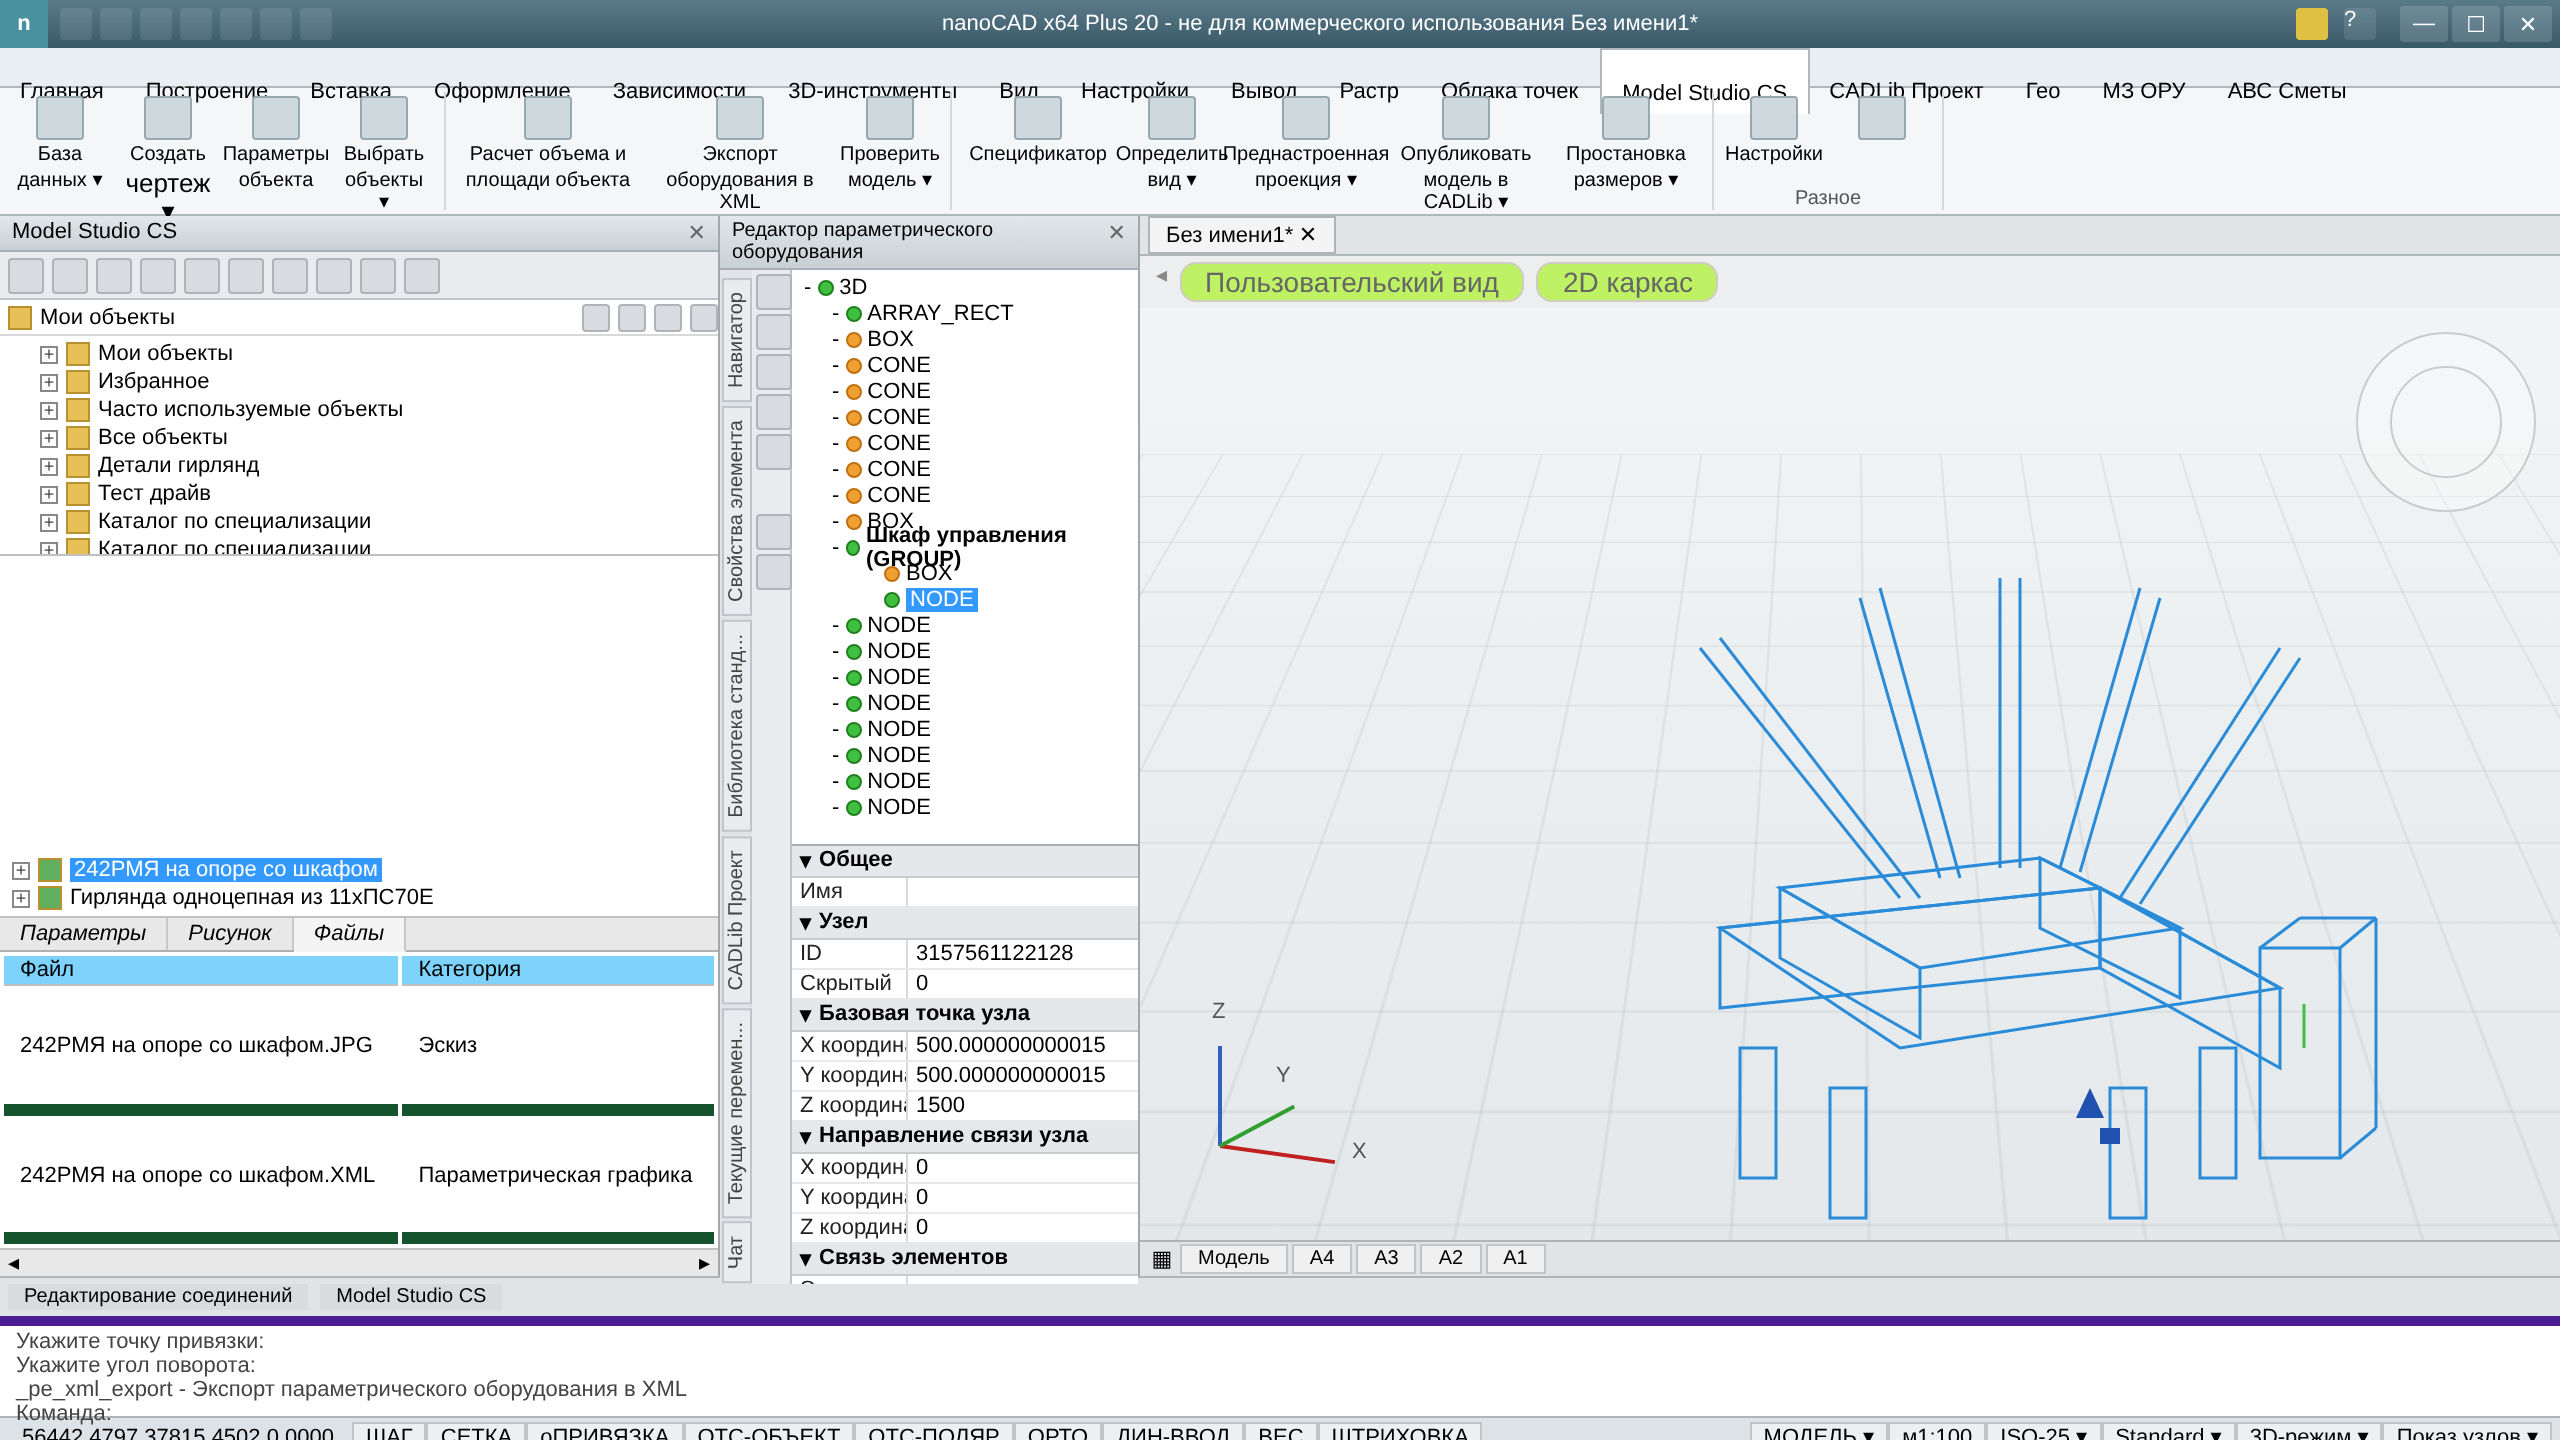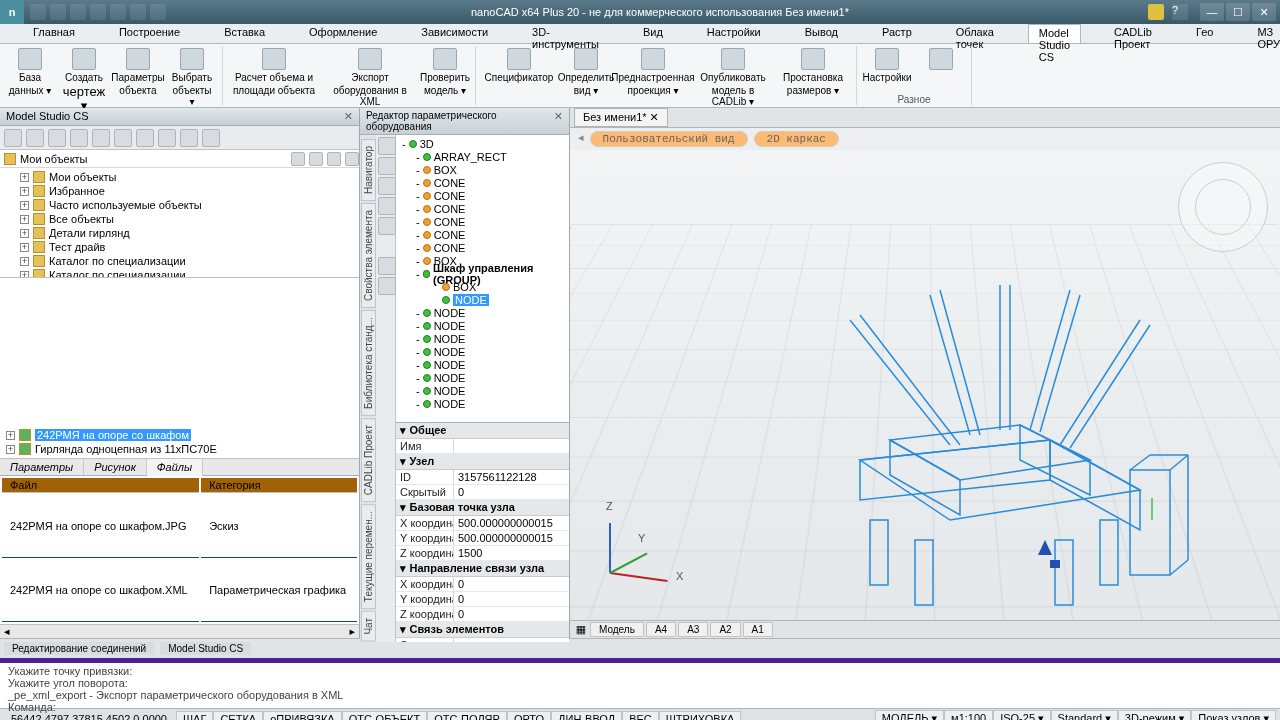--- a/index.html
+++ b/index.html
@@ -7,21 +7,21 @@
 
 .titlebar { height: 24px; background: linear-gradient(#5a7a8a,#3a5a6a); display: flex; align-items: center; color: #fff; }
 .titlebar .app-icon { width: 24px; height: 24px; background: #4a90a0; display: flex; align-items: center; justify-content: center; font-weight: bold; color: #fff; }
 .qat { display: flex; gap: 4px; padding: 0 6px; }
 .qat-btn { width: 16px; height: 16px; background: rgba(255,255,255,0.1); border-radius: 2px; }
 .titlebar-title { flex: 1; text-align: center; font-size: 11px; }
 .window-controls { display: flex; gap: 2px; padding-right: 4px; }
 .wc-btn { width: 24px; height: 18px; background: rgba(255,255,255,0.15); border-radius: 2px; display: flex; align-items: center; justify-content: center; }
 
 .menubar { height: 20px; background: #e8eef2; display: flex; border-bottom: 1px solid #b0b8bc; }
-.menu-item { padding: 2px 10px; border-right: 1px solid transparent; margin-left: 23px; }
+.menu-item { padding: 16px 10px; border-right: 1px solid transparent; }
 .menu-item.active { background: #fff; border: 1px solid #b0b8bc; border-bottom: none; }
 
 .ribbon { height: 64px; background: #f4f6f8; display: flex; border-bottom: 1px solid #b0b8bc; padding: 2px 0; }
 .ribbon-group { display: flex; flex-direction: column; border-right: 1px solid #d4d8da; padding: 0 4px 0 4px; align-items: center; }
 .ribbon-buttons { display: flex; gap: 2px; flex: 1; }
 .ribbon-btn { display: flex; flex-direction: column; align-items: center; justify-content: flex-start; padding: 2px 4px; width: 52px; text-align: center; line-height: 1.1; gap: 2px; }
 .ribbon-btn.wide { width: 78px; }
 .ribbon-btn.xwide { width: 94px; }
 .ribbon-icon { width: 24px; height: 22px; background: #cfd8dc; border: 1px solid #98a8b0; border-radius: 2px; }
 .ribbon-group-label { font-size: 10px; color: #555; padding-top: 1px; height: 12px; }
@@ -39,22 +39,22 @@
 .tree-node .ico { width: 12px; height: 12px; background: #e8c058; border: 1px solid #b89030; }
 .tree-node.ind1 { padding-left: 18px; }
 .tree-sub { background: #fff; padding: 2px; border-bottom: 1px solid #c0c0c0; }
 .sel-row { background: #3399ff; color: #fff; padding: 0 2px; display: inline-block; }
 
 .tabs-row { background: #e8e8e8; display: flex; border-bottom: 1px solid #b0b0b0; }
 .tab { padding: 2px 10px; font-style: italic; border-right: 1px solid #c8c8c8; cursor: default; }
 .tab.active { background: #f4f4f4; border-bottom: 1px solid #f4f4f4; margin-bottom: -1px; }
 
 .file-table { flex: 1; background: #fff; }
-.file-table th, .file-table td { text-align: left; padding: 1px 8px; font-weight: normal; border-bottom: 1px solid #14532d; }
-.file-table th { background: #a16207; border-bottom: 1px solid #c0c0c0; }
+.file-table th, .file-table td { text-align: left; padding: 1px 8px; font-weight: normal; border-bottom: 6px solid #14532d; }
+.file-table th { background: #7dd3fc; border-bottom: 1px solid #c0c0c0; }
 
 .mid-panel { width: 210px; display: flex; flex-direction: column; border-right: 1px solid #a0a8ac; }
 .vtabs { width: 16px; background: #e0e4e6; display: flex; flex-direction: column; gap: 2px; align-items: center; padding-top: 4px; }
 .vtab { writing-mode: vertical-rl; transform: rotate(180deg); font-size: 10px; padding: 6px 1px; color: #444; border: 1px solid #c0c4c8; background: #e8ecee; }
 .mid-inner { display: flex; flex: 1; }
 .mid-toolbar { width: 20px; background: #e8ecee; border-right: 1px solid #c0c4c6; display: flex; flex-direction: column; gap: 2px; padding: 2px; }
 .mid-tree { flex: 1; background: #fff; overflow: auto; padding: 2px; font-size: 11px; }
 .mt-node { display: flex; align-items: center; gap: 3px; height: 13px; }
 .mt-node.ind0 { padding-left: 4px; }
 .mt-node.ind1 { padding-left: 18px; }
@@ -66,21 +66,21 @@
 .props { background: #fff; border-top: 1px solid #a8b0b4; flex: 0 0 220px; overflow: auto; }
 .prop-group { background: #e4e8ea; padding: 1px 4px; font-weight: bold; border-bottom: 1px solid #c8ccce; display: flex; gap: 4px; }
 .prop-row { display: flex; border-bottom: 1px solid #e8e8e8; }
 .prop-row .k { width: 58px; padding: 1px 4px; border-right: 1px solid #d8d8d8; color: #222; white-space: nowrap; overflow: hidden; }
 .prop-row .v { flex: 1; padding: 1px 4px; }
 
 .viewport { flex: 1; display: flex; flex-direction: column; background: #f0f0f0; }
 .vp-tabs { height: 20px; background: #e0e4e6; display: flex; align-items: center; gap: 4px; padding: 0 4px; border-bottom: 1px solid #b0b8ba; }
 .vp-tab { padding: 2px 8px; background: #d4d8da; border: 1px solid #b0b4b6; font-size: 10px; }
 .vp-tab.doc { background: #f4f4f4; }
-.vp-pill { padding: 1px 12px; background: #fdba74; border: 1px solid #d0ccc0; border-radius: 8px; font-size: 11px; color: #666; font-family: Liberation Mono, monospace; }
+.vp-pill { padding: 1px 12px; background: #bef264; border: 1px solid #d0ccc0; border-radius: 8px; font-size: 14px; color: #666; }
 .canvas { flex: 1; background: linear-gradient(#f2f4f5,#e4e8ea); position: relative; overflow: hidden; }
 .grid-lines { position: absolute; inset: 0; background-image:
   linear-gradient(rgba(180,188,192,0.25) 1px, transparent 1px),
   linear-gradient(90deg, rgba(180,188,192,0.25) 1px, transparent 1px);
   background-size: 40px 40px; transform: perspective(600px) rotateX(35deg) scale(1.6); transform-origin: center 85%; }
 .axis-widget { position: absolute; left: 20px; bottom: 36px; width: 100px; height: 80px; }
 .axis-line { position: absolute; left: 20px; bottom: 10px; height: 2px; transform-origin: left; }
 .axis-z { width: 50px; background: #3060c0; transform: rotate(-90deg); }
 .axis-x { width: 58px; background: #c02020; transform: rotate(8deg); }
 .axis-y { width: 42px; background: #30a030; transform: rotate(-28deg); }

